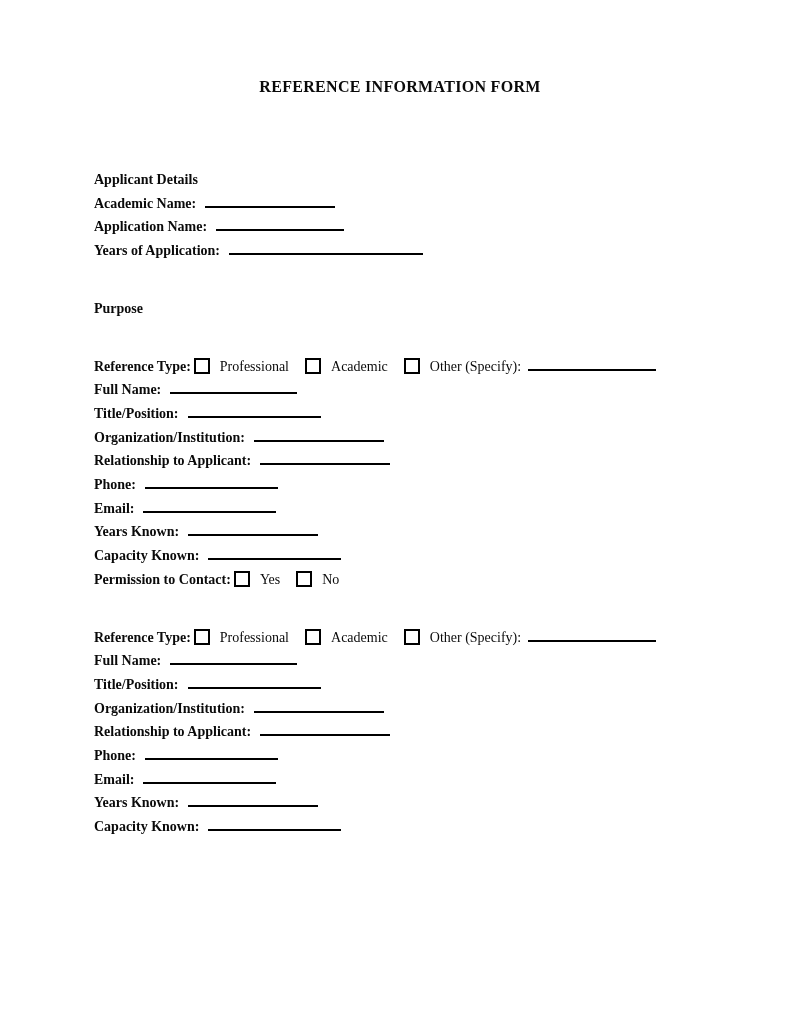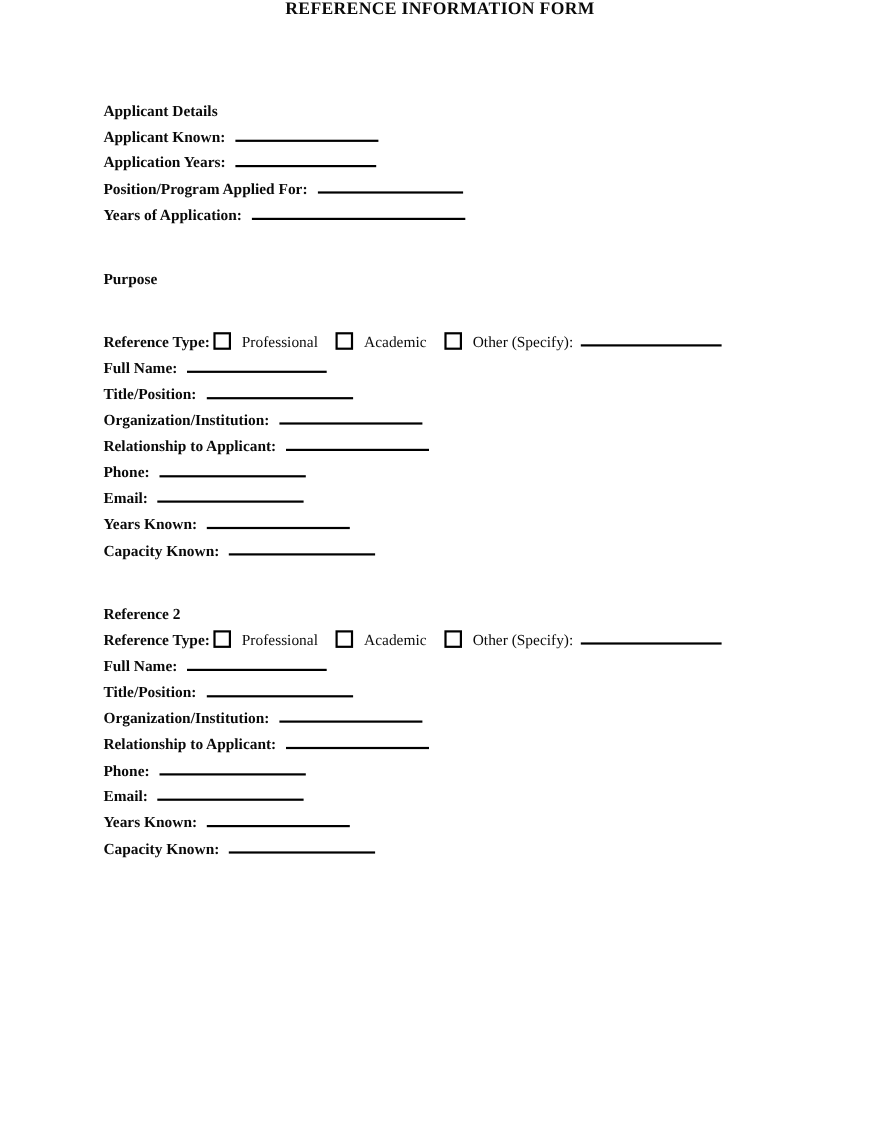--- a/index.html
+++ b/index.html
@@ -12,20 +12,21 @@
     width: 800px;
     height: 1035px;
     background: #ffffff;
     color: #0a0a0a;
     font-family: "Liberation Serif", serif;
     font-size: 14px;
     overflow: hidden;
   }
   .title {
     margin: 0;
+    padding-top: 78px;
     text-align: center;
     font-size: 16px;
     font-weight: bold;
     letter-spacing: 0.3px;
   }
   .content {
     padding-left: 94px;
   }
   .sec { margin-top: 34px; }
   .sec.applicant { margin-top: 72px; }
@@ -67,27 +68,24 @@
 
 <div class="page">
 
   <h1 class="title">REFERENCE INFORMATION FORM</h1>
 
   <div class="content">
 
     <section class="sec applicant">
       <div class="row heading">Applicant Details</div>
       <div class="row field">
-        <span class="lbl">Applicant Known:</span><span class="line w130"></span>
+        <span class="lbl">Academic Name:</span><span class="line w130"></span>
       </div>
       <div class="row field">
-        <span class="lbl">Application Years:</span><span class="line w128"></span>
-      </div>
-      <div class="row field">
-        <span class="lbl">Position/Program Applied For:</span><span class="line w132"></span>
+        <span class="lbl">Application Name:</span><span class="line w128"></span>
       </div>
       <div class="row field">
         <span class="lbl">Years of Application:</span><span class="line w194"></span>
       </div>
     </section>
 
     <section class="sec">
       <div class="row heading">Purpose</div>
     </section>
 
@@ -112,24 +110,26 @@
       </div>
       <div class="row field">
         <span class="lbl">Email:</span><span class="line w133"></span>
       </div>
       <div class="row field">
         <span class="lbl">Years Known:</span><span class="line w130"></span>
       </div>
       <div class="row field">
         <span class="lbl">Capacity Known:</span><span class="line w133"></span>
       </div>
+      <div class="row type">
+        <span class="lbl">Permission to Contact:</span><span class="checkbox"></span><span class="opt">Yes</span><span class="checkbox"></span><span class="opt">No</span>
+      </div>
     </section>
 
     <section class="sec">
-      <div class="row heading">Reference 2</div>
       <div class="row type">
         <span class="lbl">Reference Type:</span><span class="checkbox"></span><span class="opt">Professional</span><span class="checkbox"></span><span class="opt">Academic</span><span class="checkbox"></span><span class="opt mr-sm">Other (Specify):</span><span class="line w128"></span>
       </div>
       <div class="row field">
         <span class="lbl">Full Name:</span><span class="line w127"></span>
       </div>
       <div class="row field">
         <span class="lbl">Title/Position:</span><span class="line w133"></span>
       </div>
       <div class="row field">

